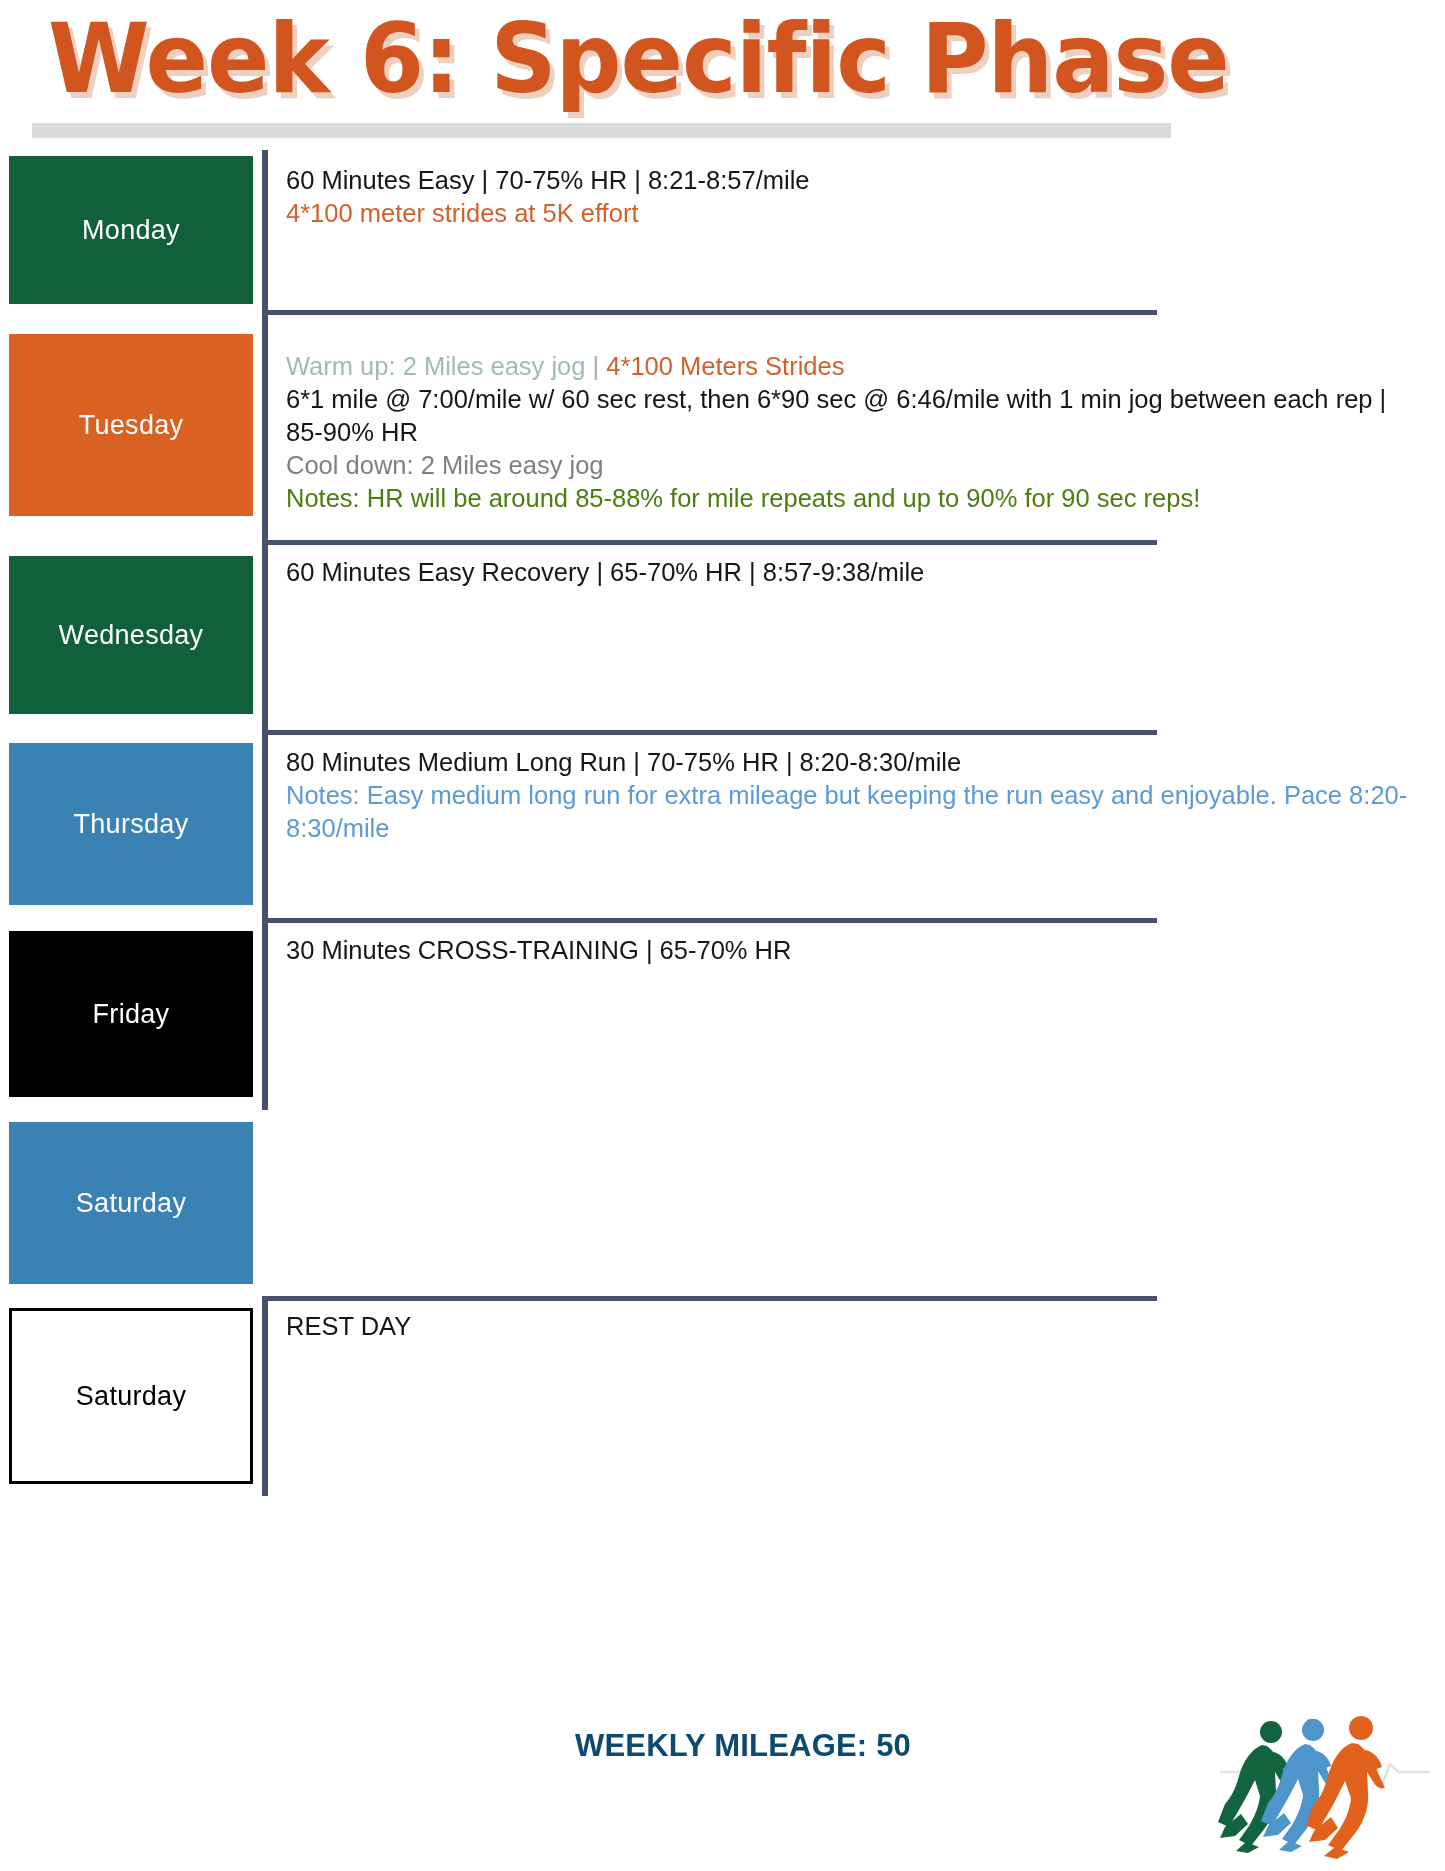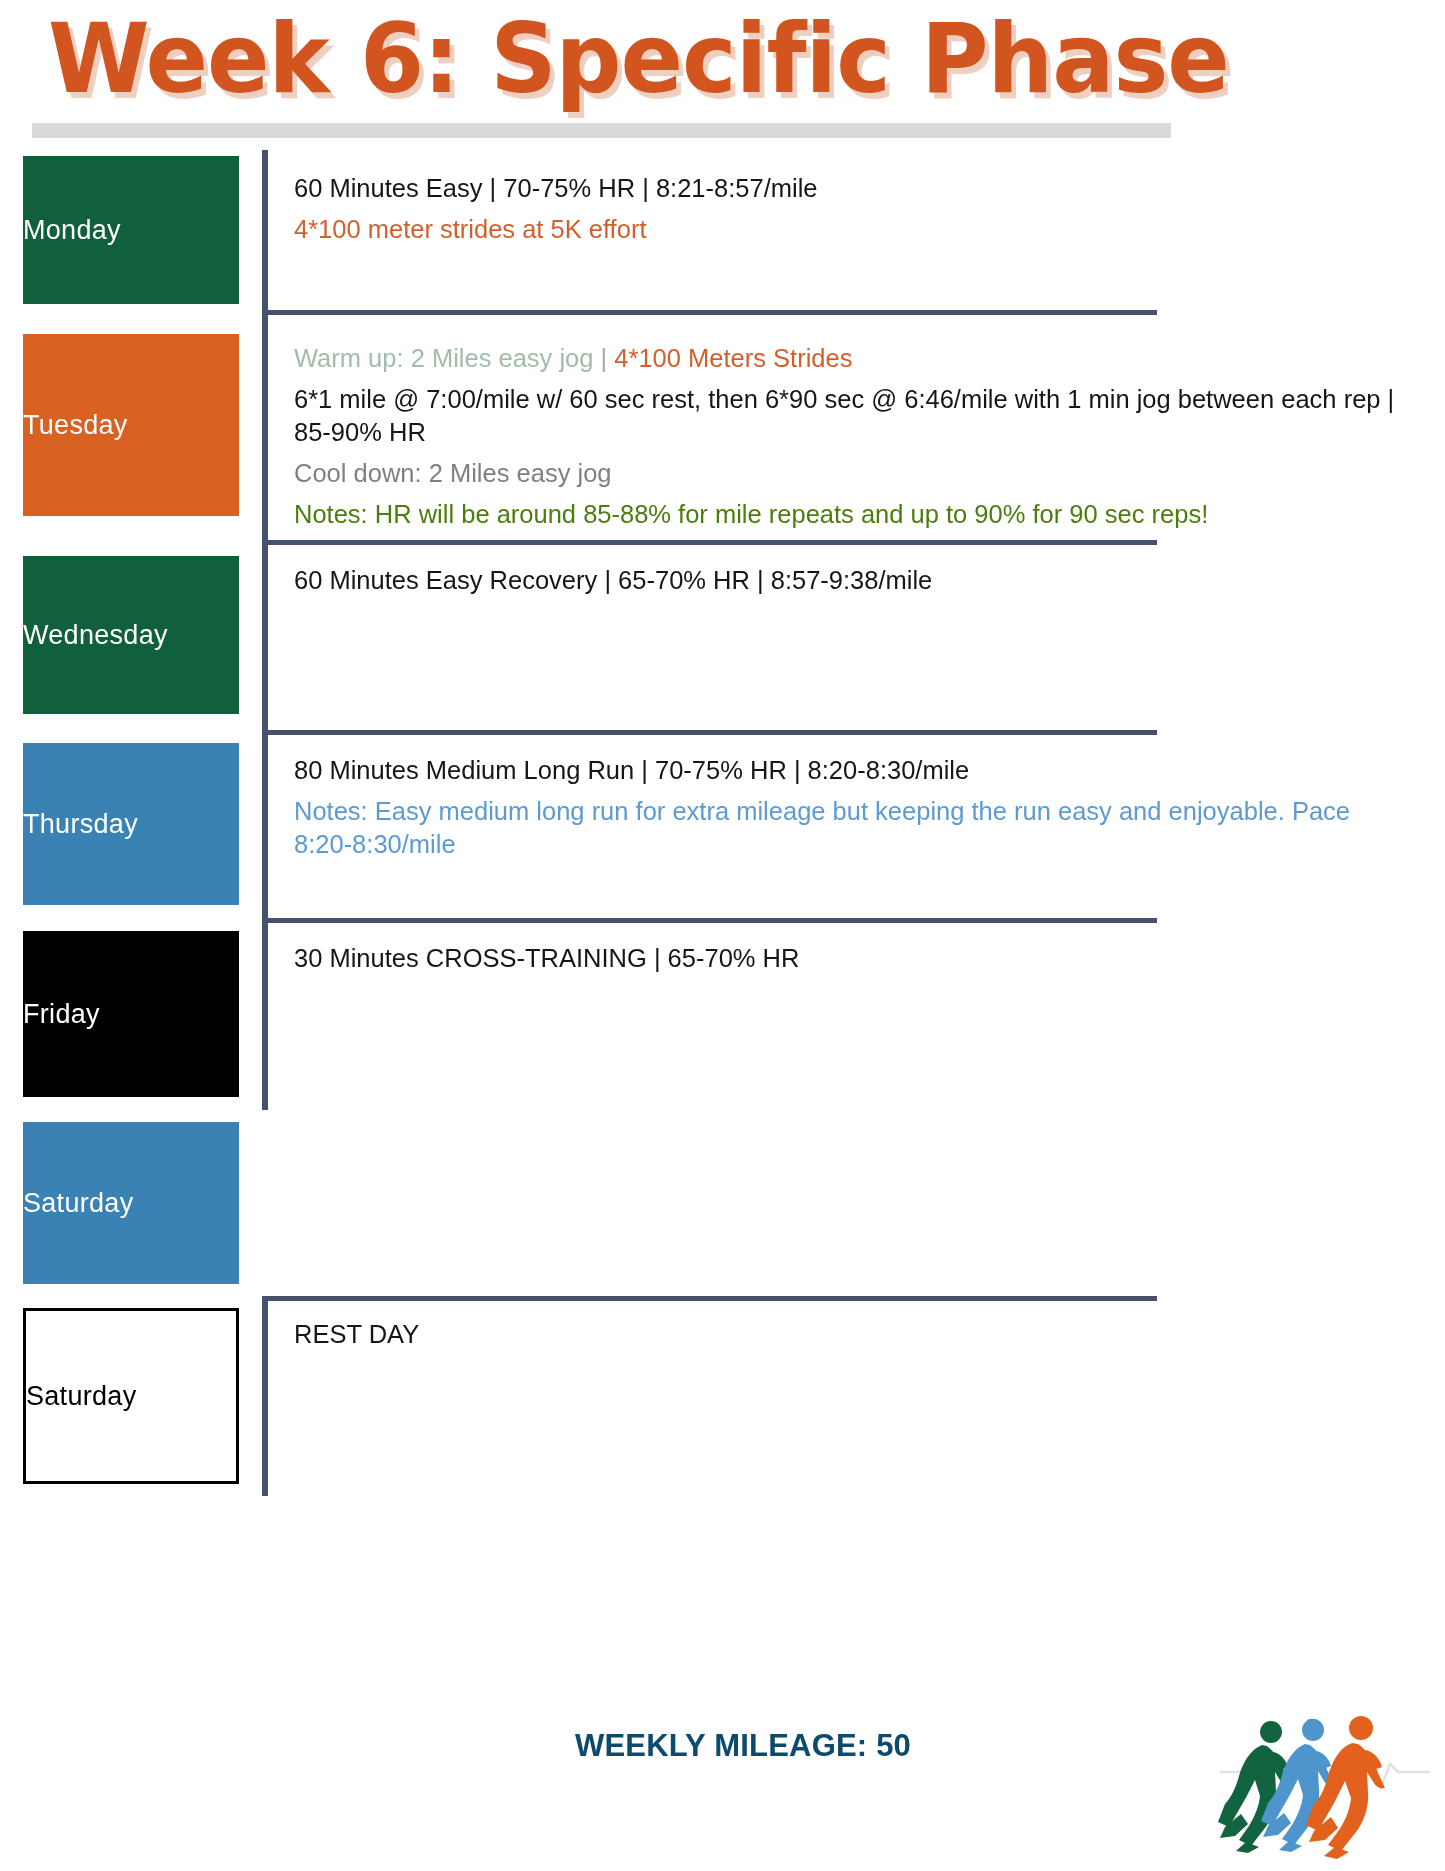--- a/index.html
+++ b/index.html
@@ -61,23 +61,24 @@
   .daycell-wrap {
     width: 262px;
     flex: 0 0 262px;
     display: flex;
     align-items: center;
     justify-content: center;
     padding: 12px 0 12px 0;
     box-sizing: border-box;
   }
   .daycell {
-    width: 216px;
+    width: 244px;
     display: flex;
     align-items: center;
+    justify-content: center;
     color: #ffffff;
     font-size: 27px;
     letter-spacing: 0.3px;
     box-sizing: border-box;
   }
   .daycell.rest {
     color: #000000;
     background: #ffffff !important;
     border: 3px solid #000000;
   }
@@ -95,21 +96,21 @@
     left: -6px;
     top: 0;
     width: 895px;
     height: 5px;
     background: #46516b;
   }
   .line {
     font-size: 25.5px;
     line-height: 33px;
     color: #000000;
-    margin: 8px;
+    margin: 0;
   }
   .line.black   { color: #161616; }
   .line.orange  { color: #d2602c; }
   .line.gray    { color: #808080; }
   .line.blue    { color: #4d7c0f; }
   .line.lightblue { color: #5c9ad4; }
   .line.spacer  { height: 18px; }
   .seg-green { color: #9fbdab; }
   .seg-pipe  { color: #a9a9a9; }
   .seg-orange{ color: #d2602c; }
@@ -161,21 +162,21 @@
       <p class="line orange">4*100 meter strides at 5K effort</p>
     </div>
   </div>
 
   <div class="row" style="height:230px;">
     <div class="daycell-wrap">
       <div class="daycell" style="background:#d96121;height:182px;">
         <span>Tuesday</span>
       </div>
     </div>
-    <div class="content sep" style="padding-top:24px;">
+    <div class="content sep" style="padding-top:40px;">
       <p class="line">
         <span class="seg-green">Warm up: 2 Miles easy jog</span><span class="seg-pipe"> | </span><span class="seg-orange">4*100 Meters Strides</span>
       </p>
       <p class="line black">6*1 mile @ 7:00/mile w/ 60 sec rest, then 6*90 sec @ 6:46/mile with 1 min jog between each rep | 85-90% HR</p>
       <p class="line gray">Cool down: 2 Miles easy jog</p>
       <p class="line blue">Notes: HR will be around 85-88% for mile repeats and up to 90% for 90 sec reps!</p>
     </div>
   </div>
 
   <div class="row" style="height:190px;">

